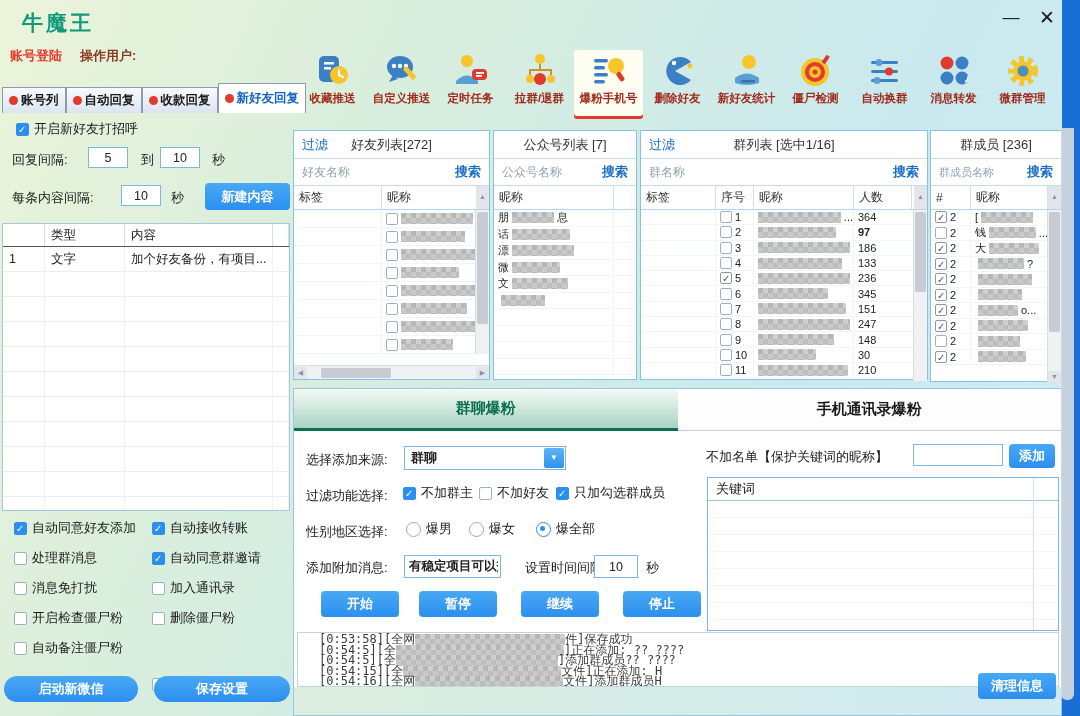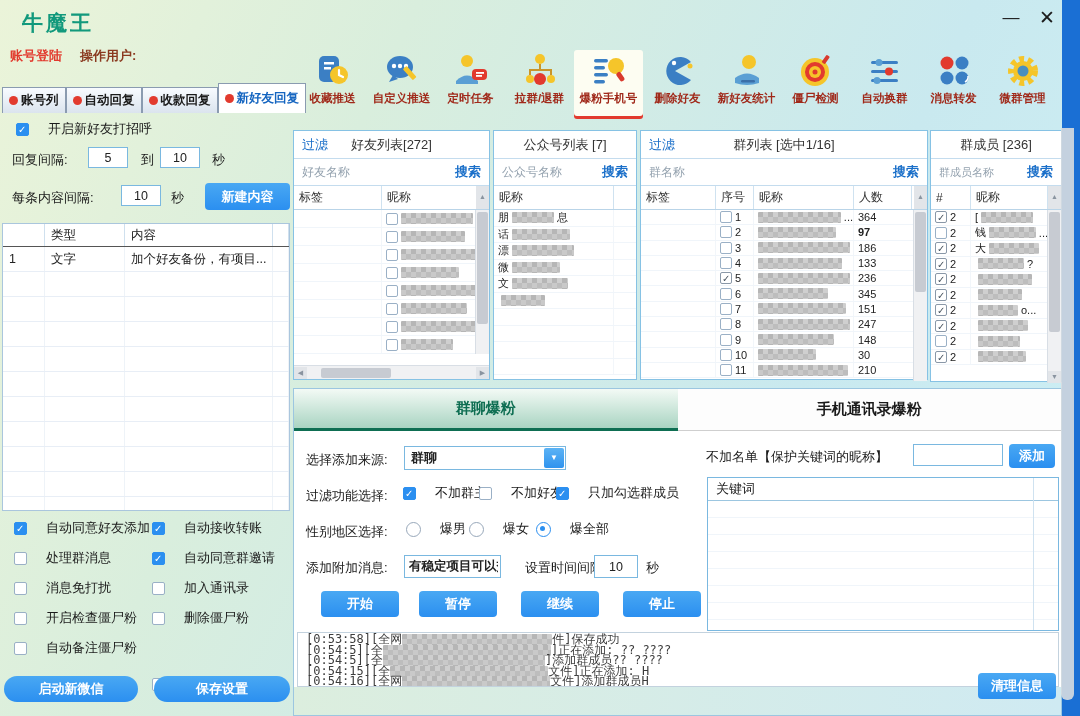--- a/index.html
+++ b/index.html
@@ -87,27 +87,27 @@
   .fans{position:absolute;left:293px;top:388px;width:769px;height:328px;background:#fff;border:1px solid #9cc6e0;box-sizing:border-box}
   .fans-bottom{position:absolute;left:0;right:0;bottom:0;height:28px;background:linear-gradient(90deg,#dceede,#cfeaf2)}
   .f-tabs{display:flex;height:42px}
   .f-tab{flex:1;display:flex;align-items:center;justify-content:center;font-size:15px;font-weight:bold;cursor:pointer;
          background:#fdfdfd;color:#1b1b1b;border-bottom:1px solid #cfcfcf;box-sizing:border-box}
   .f-tab.active{background:linear-gradient(#f3faf5,#a9d4c2);border-bottom:3px solid #0e6e52;color:#0e6e52}
   .dd{position:absolute;left:110px;top:57px;width:162px;height:24px;border:1px solid #7ab8e0;background:#fff;box-sizing:border-box;cursor:pointer}
   .dd-val{font-weight:bold;font-size:13px;padding-left:6px;line-height:22px}
   .dd-btn{position:absolute;right:1px;top:1px;width:20px;height:20px;background:linear-gradient(#5cb3f5,#2f93ee);border-radius:2px;color:#fff;text-align:center;line-height:20px;font-size:8px}
   .dd-btn::after{content:"▼"}
-  .opt{position:absolute;display:flex;align-items:center;gap:19px;font-size:13px;color:#1b1b1b;cursor:pointer}
+  .opt{position:absolute;display:flex;align-items:center;gap:5px;font-size:13px;color:#1b1b1b;cursor:pointer}
   .kw{position:absolute;left:413px;top:88px;width:352px;height:154px;border:1px solid #7ab8e0;box-sizing:border-box}
   .kw-head{height:22px;border-bottom:1px solid #9cc6e0;font-size:13px;padding-left:8px;line-height:22px;color:#1b1b1b}
   .kw-vline{position:absolute;right:24px;top:0;bottom:0;border-left:1px solid #cfe2f0}
   .kw-row{height:16px;border-bottom:1px solid #f0f5fa}
   .log{position:absolute;left:3px;top:243px;width:762px;height:55px;background:#fff;border:1px solid #c3d2de;box-sizing:border-box;
-       font-family:"DejaVu Sans Mono","Liberation Mono",monospace;font-size:12px;color:#3c3c3c;padding:1px 8px;overflow:hidden;z-index:2}
+       font-family:"DejaVu Sans Mono","Liberation Mono",monospace;font-size:12px;color:#3c3c3c;padding:1px 21px;overflow:hidden;z-index:2}
   .log-line{height:10.6px;line-height:10.6px;white-space:nowrap}
   .opts-grid .opt{width:136px}
 </style>
 </head>
 <body>
 
 <div class="window">
   <div class="app-title">牛魔王</div>
   <div class="win-btn" id="btn-min">—</div>
   <div class="win-btn" id="btn-close">✕</div>

